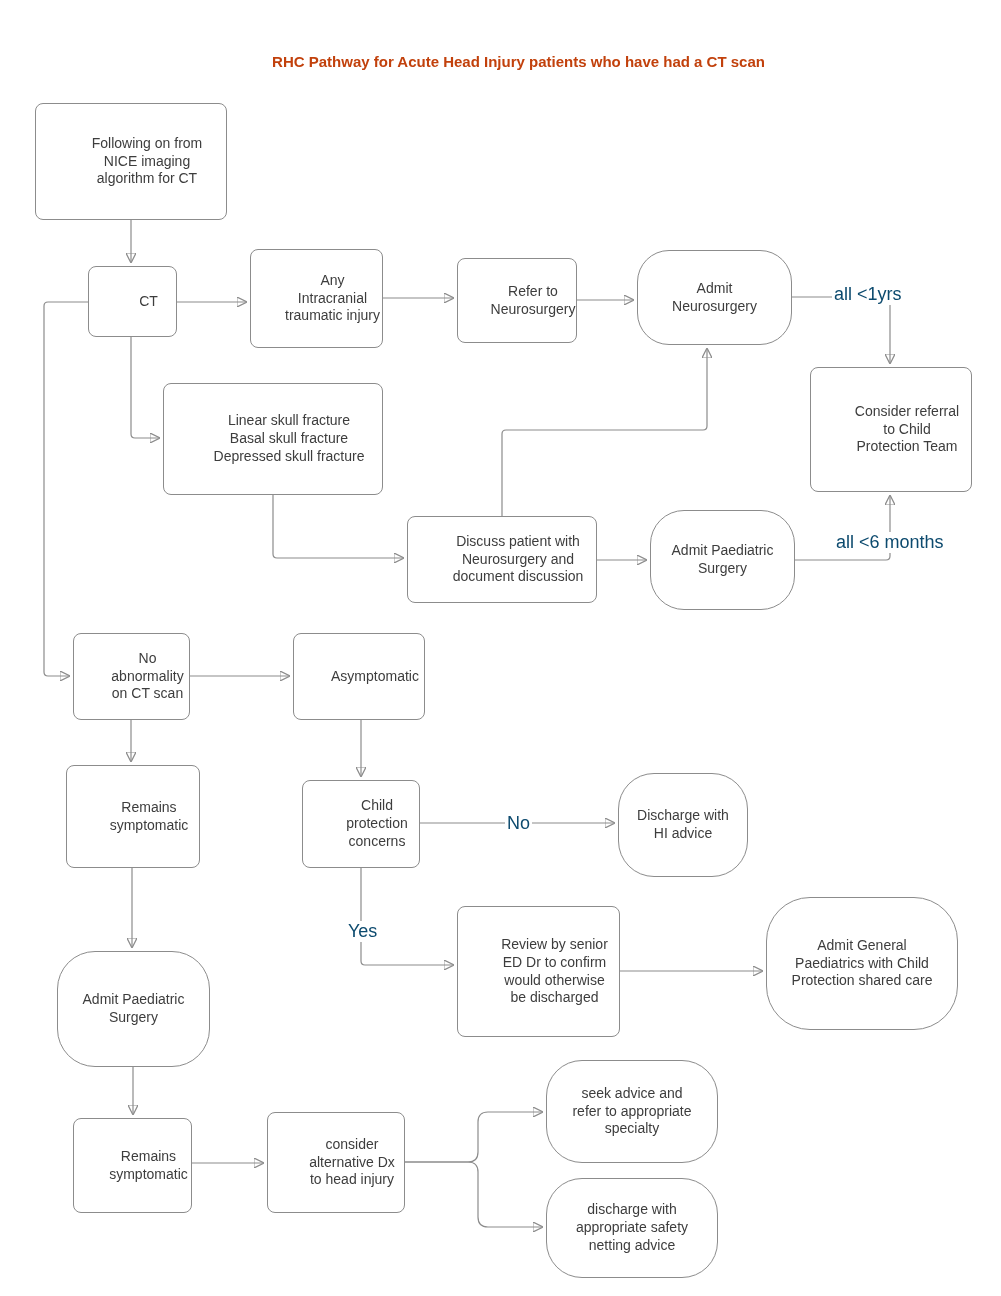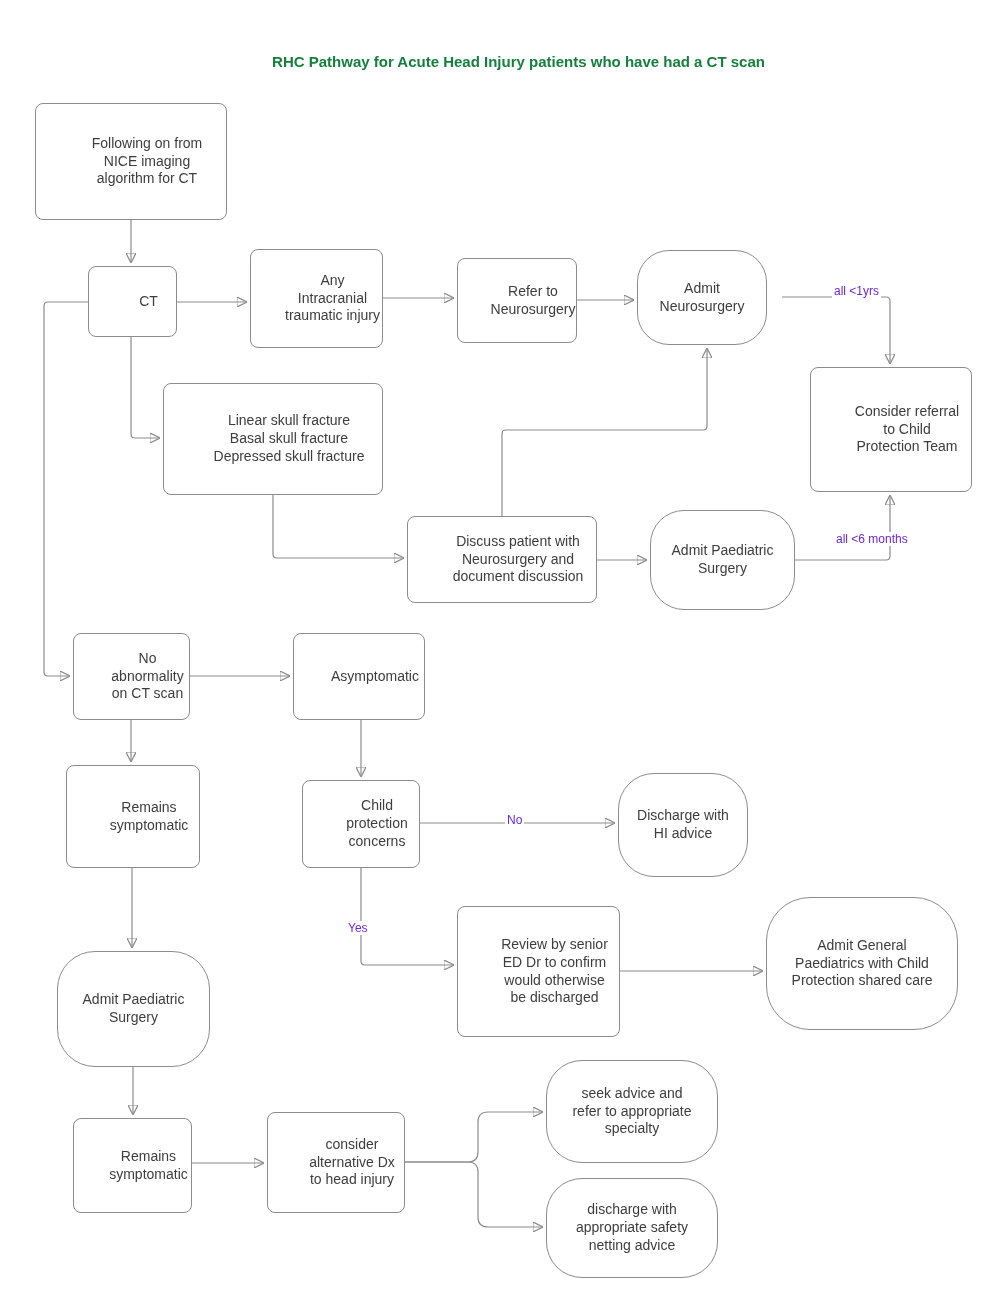--- a/index.html
+++ b/index.html
@@ -10,21 +10,21 @@
     background:#ffffff;
     font-family:"Liberation Sans", sans-serif;
     overflow:hidden;
   }
   .diagram-title {
     position:absolute;
     top:53px; left:36px; right:0;
     text-align:center;
     font-size:15px;
     font-weight:bold;
-    color:#15803d;
+    color:#c2410c;
   }
   .edges {
     position:absolute;
     top:0; left:0;
   }
   .edges path {
     fill:none;
     stroke:#8c8c8c;
     stroke-width:1.2;
   }
@@ -39,22 +39,22 @@
     color:#3d3d3d;
     font-size:14px;
     line-height:1.28;
     text-align:center;
   }
   .node span { white-space:pre-line; }
   .rect { border-radius:8px;padding-left:32px; }
   .edge-label {
     position:absolute;
     background:#ffffff;
-    color:#6d28d9;
-    font-size:12px;
+    color:#0c4a6e;
+    font-size:18px;
     padding:0 2px;
     white-space:nowrap;
   }
 </style>
 </head>
 <body>
 
 <div class="canvas">
 
   <div class="diagram-title">RHC Pathway for Acute Head Injury patients who have had a CT scan</div>
@@ -99,21 +99,21 @@
     </div>
   <div class="node rect" style="left:250px; top:249px; width:133px; height:99px;">
       <span>Any
 Intracranial
 traumatic injury</span>
     </div>
   <div class="node rect" style="left:457px; top:258px; width:120px; height:85px;">
       <span>Refer to
 Neurosurgery</span>
     </div>
-  <div class="node" style="left:637px; top:250px; width:130px; height:95px; border-radius:32px;">
+  <div class="node" style="left:637px; top:250px; width:155px; height:95px; border-radius:32px;">
       <span>Admit
 Neurosurgery</span>
     </div>
   <div class="node rect" style="left:163px; top:383px; width:220px; height:112px;">
       <span>Linear skull fracture
 Basal skull fracture
 Depressed skull fracture</span>
     </div>
   <div class="node rect" style="left:810px; top:367px; width:162px; height:125px;">
       <span>Consider referral

